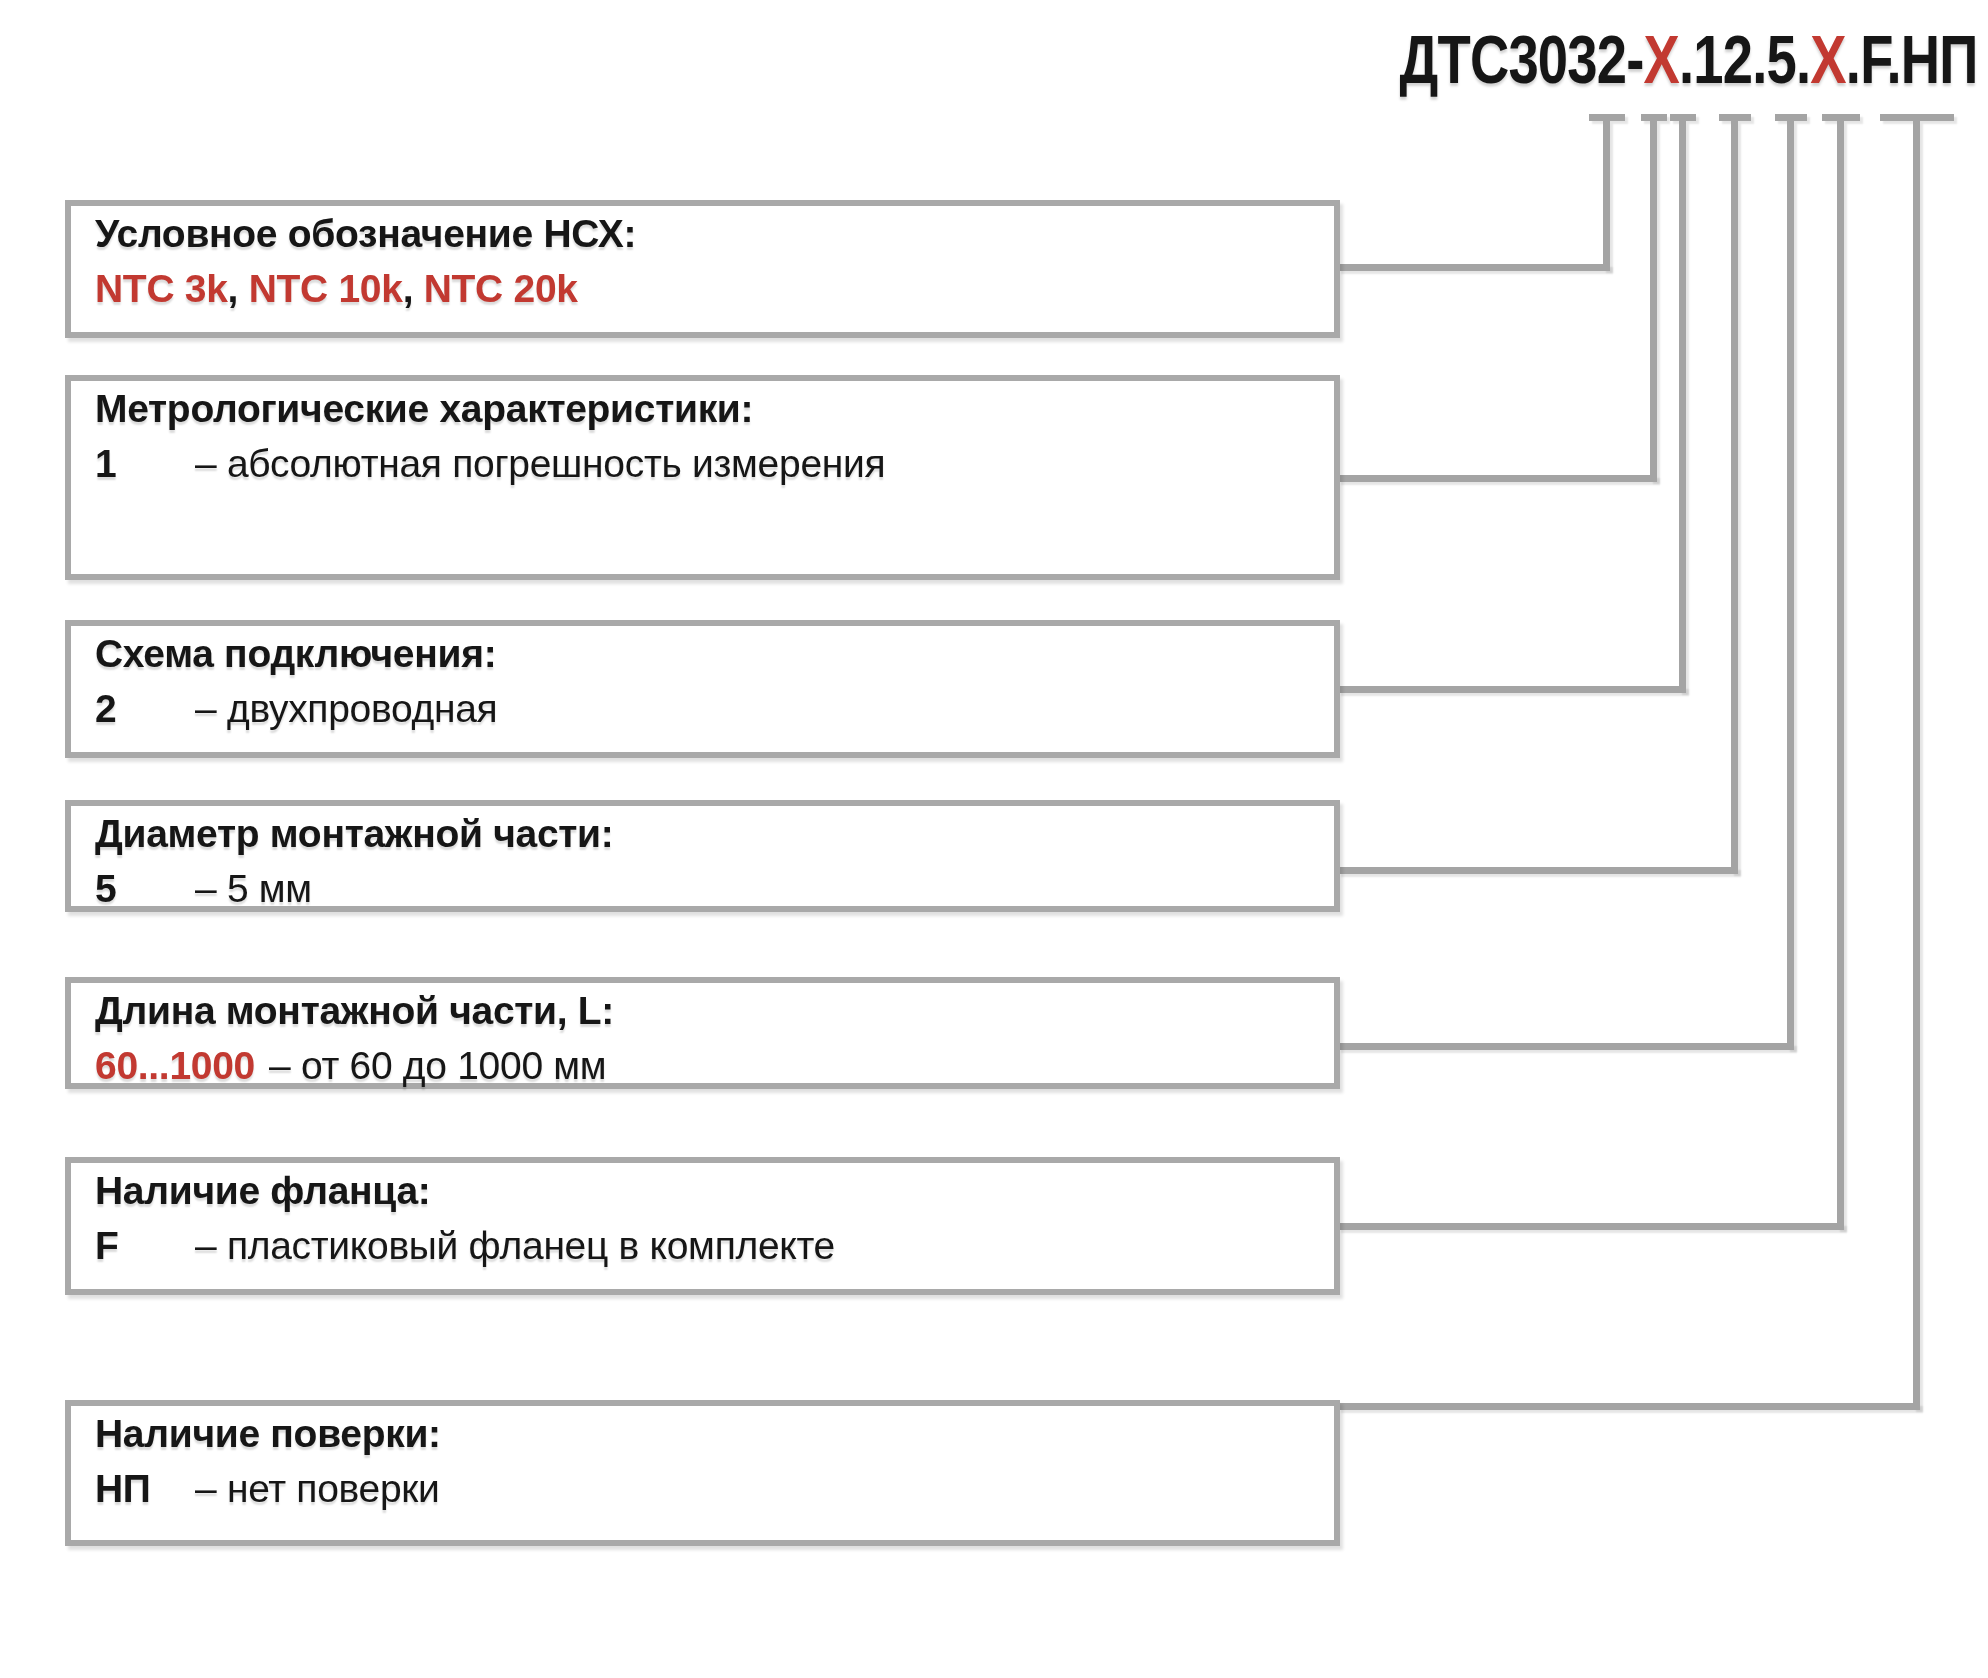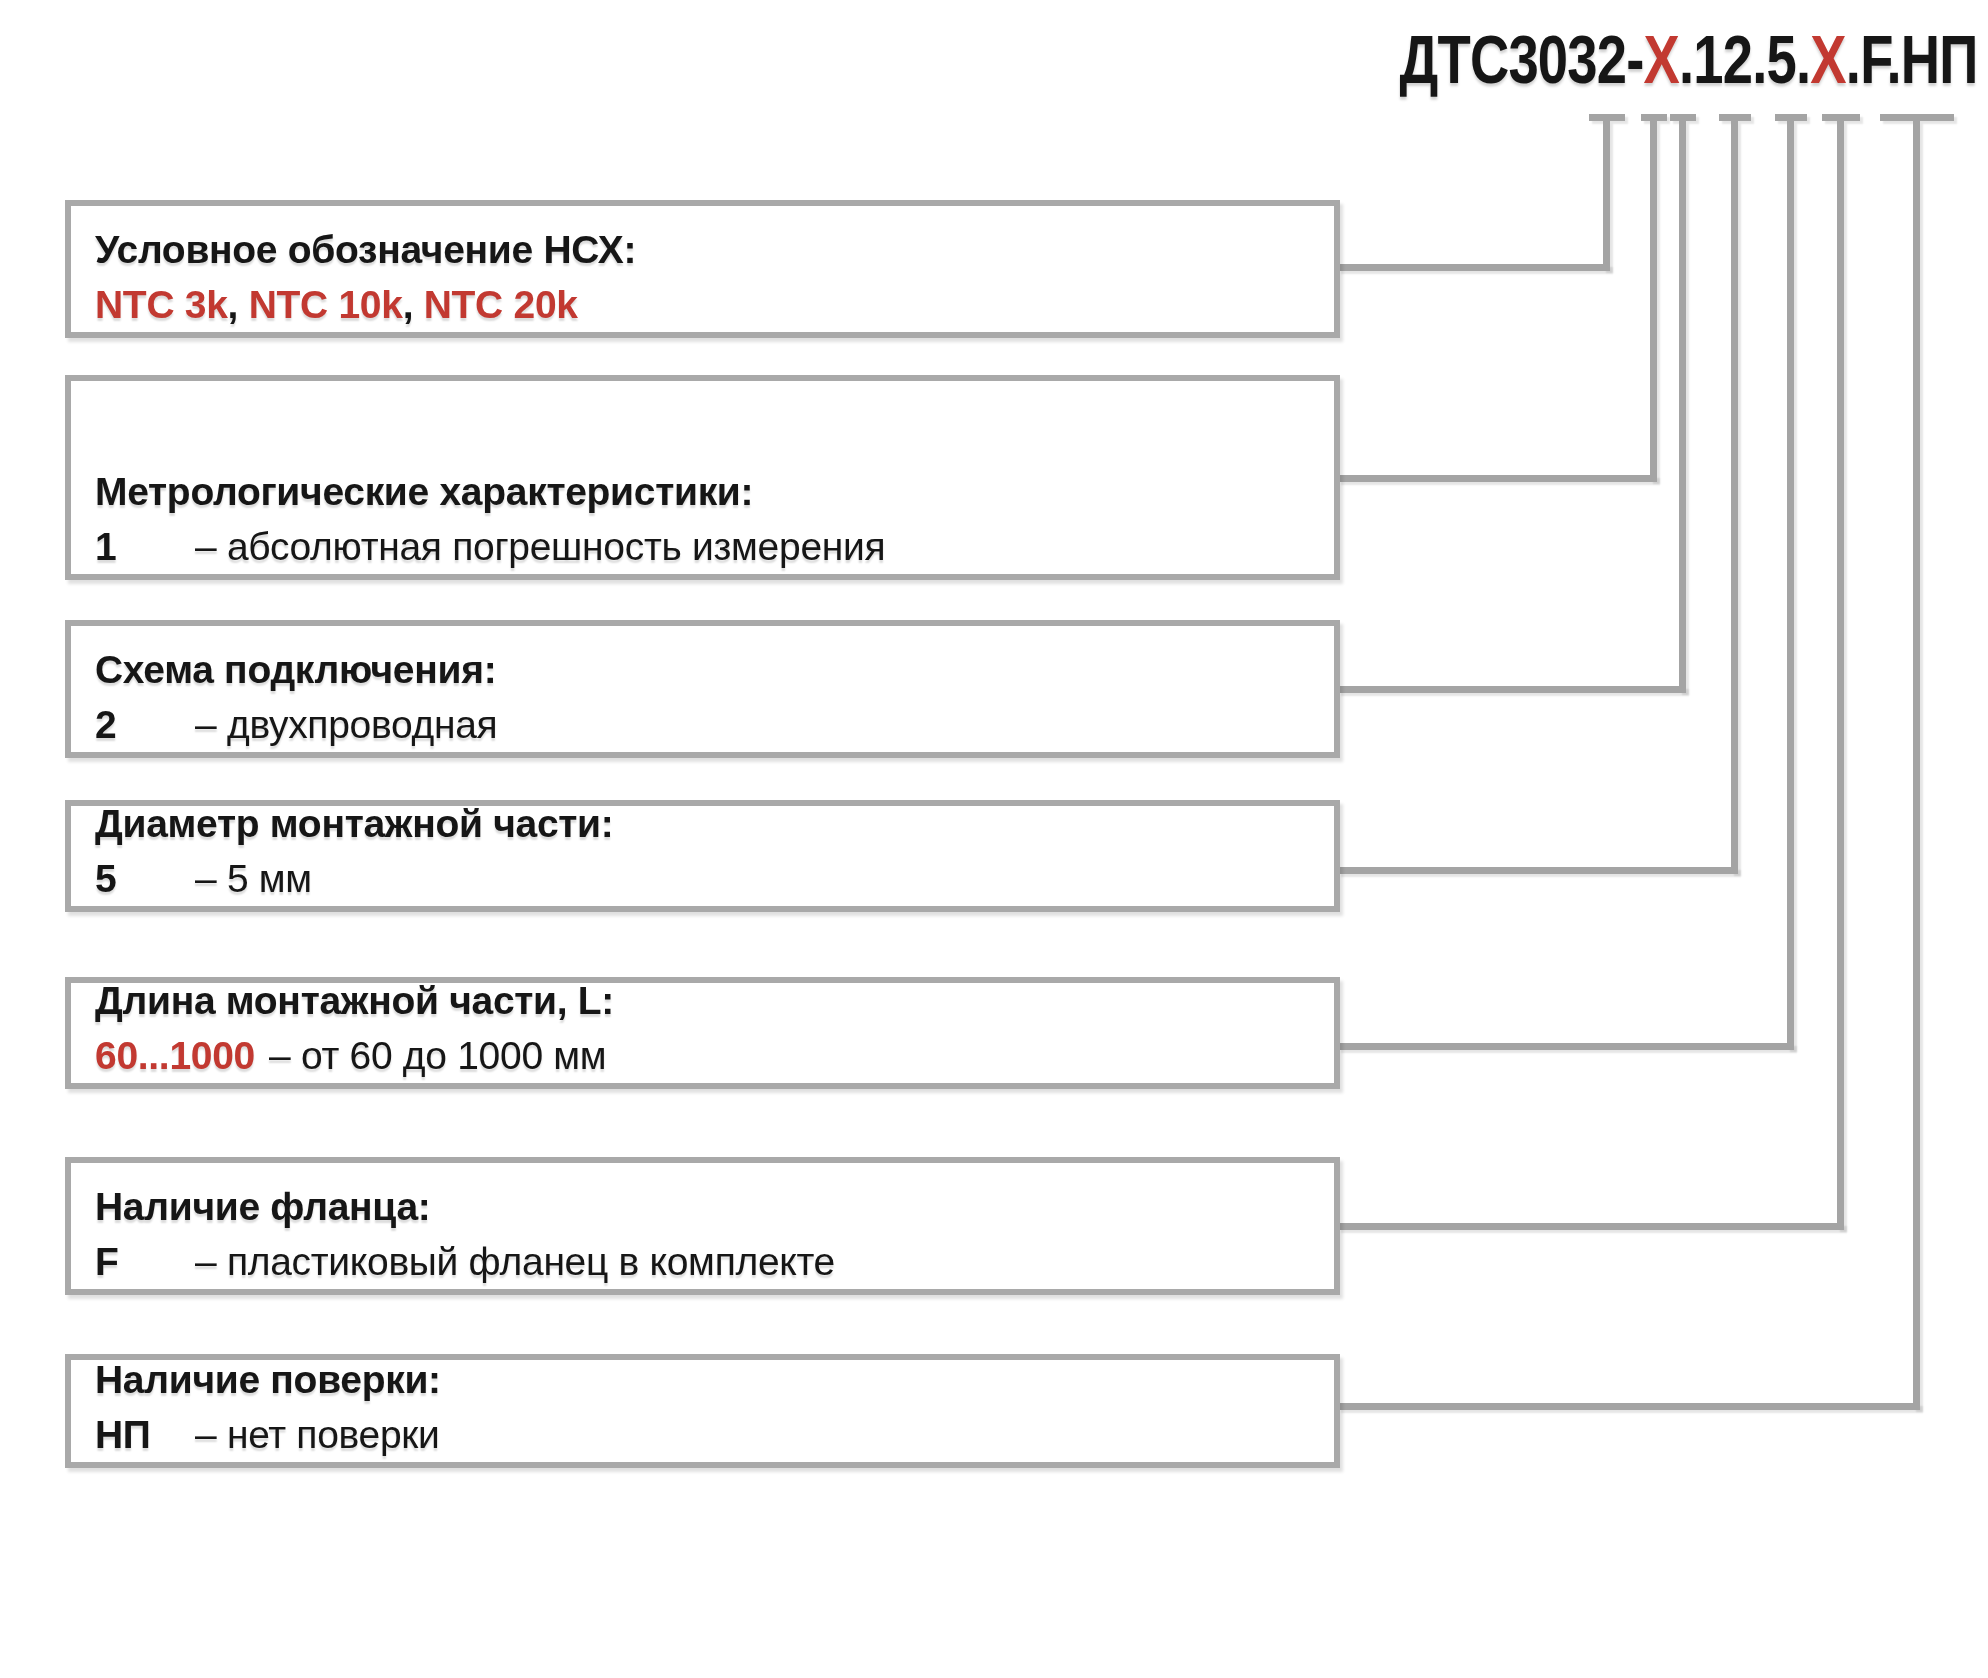--- a/index.html
+++ b/index.html
@@ -44,21 +44,21 @@
   .box {
     position: absolute;
     left: 55px;
     width: 1275px;
     box-sizing: border-box;
     background: #ffffff;
     border: 6px solid #a9a9a9;
     box-shadow: 3px 4px 3px rgba(0,0,0,0.12);
     display: flex;
     flex-direction: column;
-    justify-content: flex-end;
+    justify-content: flex-start;
     padding: 0 24px;
     font-size: 39px;
     line-height: 55px;
     letter-spacing: -0.3px;
     text-shadow: 0 3px 2px rgba(0,0,0,0.14);
   }
   .box-title { font-weight: 700; }
   .row { display: flex; }
   .lbl { font-weight: 700; }
   .lbl.col { flex: 0 0 100px; }
@@ -137,21 +137,21 @@
   </div>
 
   <div class="box" style="top:1157px;height:138px;">
     <div class="box-title">Наличие фланца:</div>
     <div class="row">
       <span class="lbl col">F</span>
       <span class="desc">– пластиковый фланец в комплекте</span>
     </div>
   </div>
 
-  <div class="box" style="top:1354px;height:114px;">
+  <div class="box" style="top:1400px;height:146px;">
     <div class="box-title">Наличие поверки:</div>
     <div class="row">
       <span class="lbl col">НП</span>
       <span class="desc">– нет поверки</span>
     </div>
   </div>
 
 </div>
 
 </body></html>

